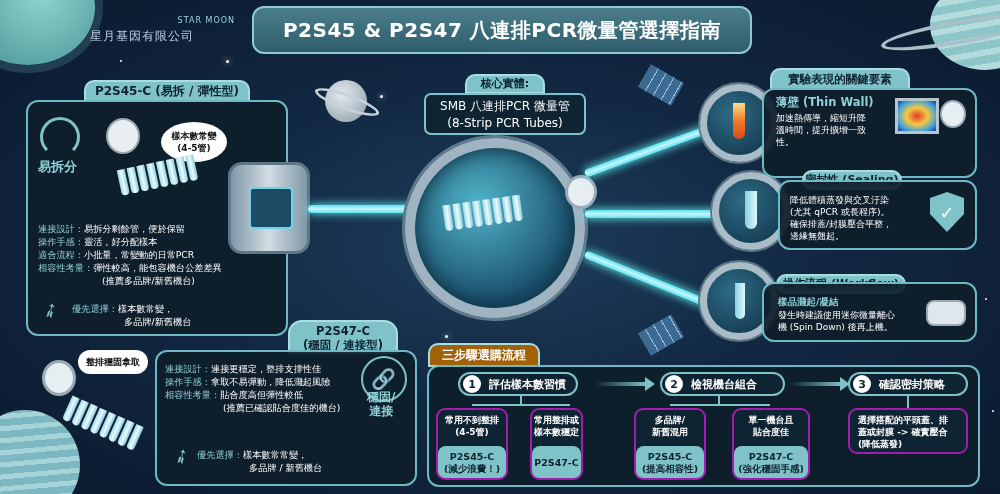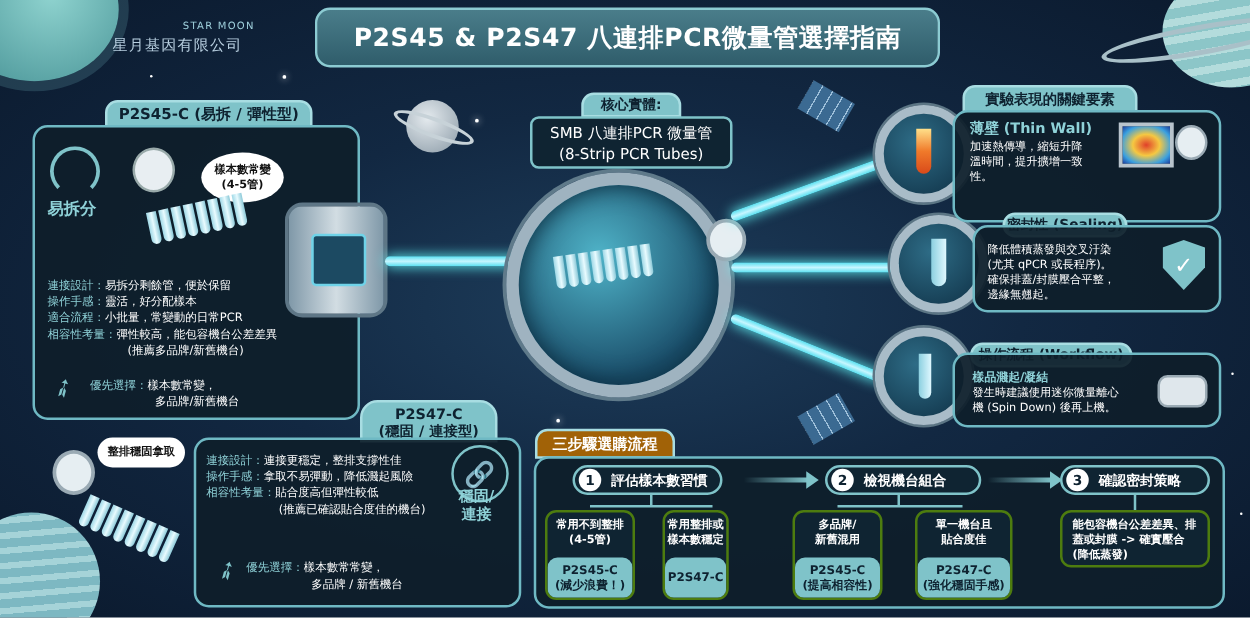--- a/index.html
+++ b/index.html
@@ -11,21 +11,21 @@
 .row{font-size:9.2px;line-height:13px;white-space:nowrap}
 .lab{color:#8fd2d8}
 .val{color:#fff}
 .title-box{position:absolute;left:252px;top:6px;width:500px;height:48px;background:linear-gradient(#4a7d8a,#2f5d6b);border:2px solid #8ccbd2;border-radius:12px;display:flex;align-items:center;justify-content:center;font-size:20px;font-weight:bold;color:#fff;letter-spacing:.5px}
 .bubble{position:absolute;background:#fff;color:#111;border-radius:50%;font-size:9px;font-weight:bold;text-align:center;display:flex;flex-direction:column;align-items:center;justify-content:center;line-height:12px}
 .beam{position:absolute;height:8px;background:linear-gradient(#5ae0f0,#c6f6ff,#5ae0f0);box-shadow:0 0 10px #6ff;border-radius:4px}
 .ring{position:absolute;border-radius:50%;border:10px solid #9fb3c0;background:radial-gradient(circle at 40% 35%,#4fb3c8,#1b4f6b 70%);box-shadow:0 0 0 3px #5f7a8a,inset 0 0 20px #0a2a3c}
 .node{position:absolute;width:78px;height:78px;border-radius:50%;border:7px solid #a9bcc8;background:radial-gradient(circle at 40% 35%,#2e6c86,#0f3146);box-shadow:0 0 0 2px #5b7584}
 .step-pill{position:absolute;height:24px;border:2px solid #7fc3c9;border-radius:14px;background:#0f2432;display:flex;align-items:center;font-size:11px;font-weight:bold;color:#fff;padding-left:3px}
 .num{width:18px;height:18px;border-radius:50%;background:#fff;color:#0e2230;font-size:11px;display:flex;align-items:center;justify-content:center;margin-right:8px}
-.opt{position:absolute;border:2px solid #4d7c0f;border-radius:9px;background:#0f2432;overflow:hidden;text-align:center}
+.opt{position:absolute;border:2px solid #a21caf;border-radius:9px;background:#0f2432;overflow:hidden;text-align:center}
 .opt .q{font-size:9px;font-weight:bold;line-height:12px;padding-top:4px;height:36px}
 .opt .a{background:#7fc3c9;color:#0e2230;font-weight:bold;font-size:9.5px;line-height:12px;border-radius:8px 8px 0 0;height:34px;display:flex;flex-direction:column;justify-content:center}
 .tube{display:inline-block;width:8px;height:26px;background:linear-gradient(90deg,#9fd8e6,#e8fbff,#8cc9d8);border-radius:0 0 4px 4px;margin:0 1px}
 </style>
 </head>
 <body>
 
 <div class="star" style="left:120px;top:60px;width:2px;height:2px"></div>
 <div class="star" style="left:226px;top:60px;width:3px;height:3px;box-shadow:0 0 6px #fff"></div>
 <div class="star" style="left:380px;top:95px;width:3px;height:3px;box-shadow:0 0 6px #fff"></div>
@@ -35,21 +35,21 @@
 <div class="star" style="left:992px;top:410px;width:2px;height:2px"></div>
 <div class="star" style="left:610px;top:40px;width:2px;height:2px"></div>
 
 <div class="abs" style="left:-40px;top:-50px;width:135px;height:115px;border-radius:50%;background:radial-gradient(circle at 60% 40%,#8fd3cf,#3f8b8f);box-shadow:0 0 0 8px rgba(120,190,200,.2)"></div>
 <div class="abs" style="left:930px;top:-20px;width:110px;height:90px;border-radius:50%;background:repeating-linear-gradient(170deg,#8cc6c8 0 8px,#b4dcdc 8px 14px);"></div>
 <div class="abs" style="left:880px;top:20px;width:160px;height:24px;border-radius:50%;border:4px solid #a9c0c8;transform:rotate(-10deg)"></div>
 <div class="abs" style="left:-30px;top:410px;width:110px;height:110px;border-radius:50%;background:repeating-linear-gradient(175deg,#7db8c2 0 7px,#a5d3d8 7px 12px)"></div>
 <div class="abs" style="left:325px;top:80px;width:42px;height:42px;border-radius:50%;background:radial-gradient(circle at 40% 35%,#e4eaee,#8a9aa6)"></div>
 <div class="abs" style="left:313px;top:94px;width:68px;height:16px;border-radius:50%;border:3px solid #c7d2d8;transform:rotate(20deg)"></div>
 
-<div class="abs" style="left:125px;top:16px;font-size:8px;letter-spacing:1px;color:#9fd0dc;text-align:center;width:100px">STAR MOON</div>
+<div class="abs" style="left:135px;top:16px;font-size:8px;letter-spacing:1px;color:#9fd0dc;text-align:right;width:100px">STAR MOON</div>
 <div class="abs" style="left:90px;top:28px;font-size:12px;color:#b8cfe0;letter-spacing:1px">星月基因有限公司</div>
 
 <div class="title-box">P2S45 &amp; P2S47 八連排PCR微量管選擇指南</div>
 
 <div class="tab" style="left:84px;top:80px;width:166px;height:22px;font-size:12px;line-height:18px">P2S45-C (易拆 / 彈性型)</div>
 <div class="panel" style="left:26px;top:100px;width:262px;height:236px">
   <div class="abs" style="left:12px;top:15px;width:40px;height:40px;border-radius:50%;border:3px solid #7fc3c9;border-bottom-color:transparent"></div>
   <div class="abs" style="left:10px;top:56px;font-size:13px;color:#8fd2d8;font-weight:bold">易拆分</div>
   <div class="bubble" style="left:133px;top:20px;width:66px;height:40px">
     <span>樣本數常變</span>
@@ -230,16 +230,16 @@
       <div>單一機台且</div>
       <div>貼合度佳</div>
     </div>
   <div class="a">
       <div>P2S47-C</div>
       <div>(強化穩固手感)</div>
     </div>
 </div>
 
 <div class="opt" style="left:848px;top:408px;width:120px;height:46px;text-align:left;padding:4px 8px;font-size:9px;line-height:12px;font-weight:bold">
-  <div>能包容機台公差差異、排</div>
+  <div>選擇搭配的平頭蓋、排</div>
   <div>蓋或封膜 -&gt; 確實壓合</div>
   <div>(降低蒸發)</div>
 </div>
 
 </body></html>

